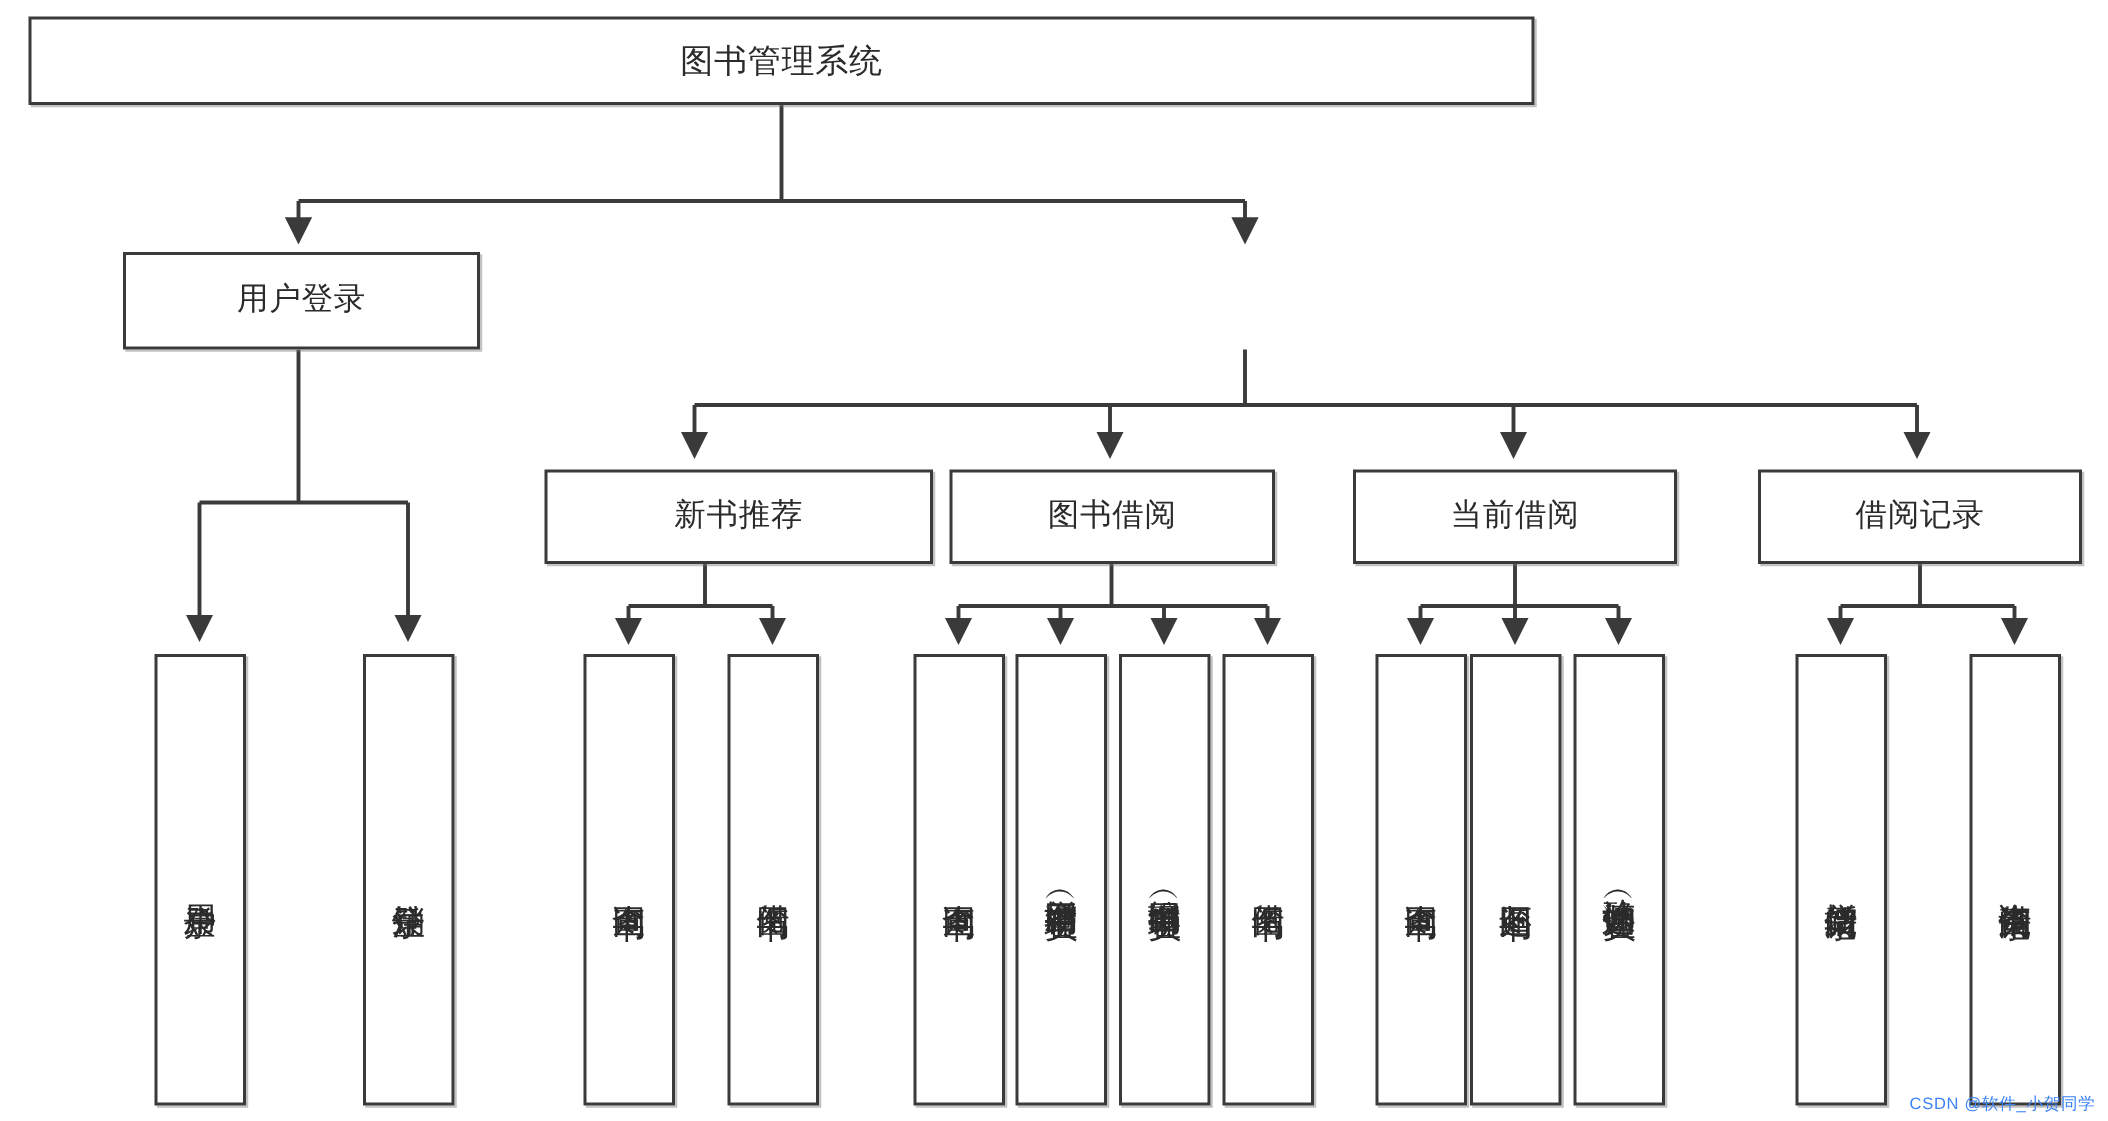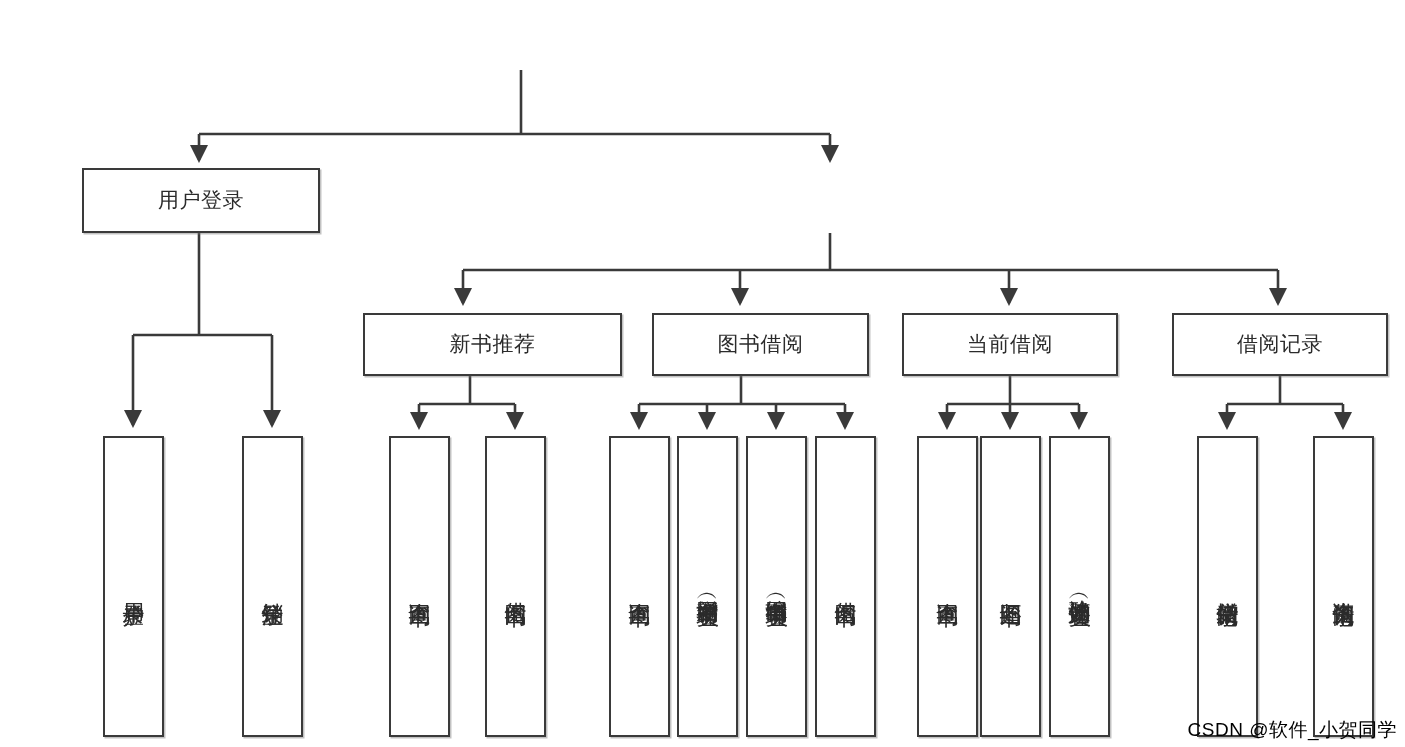--- a/index.html
+++ b/index.html
@@ -55,22 +55,22 @@
     font-size: 22px;
     line-height: 1.08;
     letter-spacing: 1px;
     white-space: normal;
     max-height: 285px;
   }
   .watermark {
     position: absolute;
     right: 8px;
     bottom: 4px;
-    font-size: 19px;
-    color: #000000;
+    font-size: 11px;
+    color: #3b82f6;
     letter-spacing: 0.5px;
     white-space: nowrap;
   }
 </style>
 </head>
 <body>
 
 <div id="canvas">
 
   <svg class="edges" viewBox="0 0 1405 747">
@@ -116,29 +116,32 @@
       <path d="M 1010 404 L 1010 427" marker-end="url(#arrow)"></path>
       <path d="M 1079 404 L 1079 427" marker-end="url(#arrow)"></path>
 
       <path d="M 1280 376 L 1280 404"></path>
       <path d="M 1227 404 L 1343 404"></path>
       <path d="M 1227 404 L 1227 427" marker-end="url(#arrow)"></path>
       <path d="M 1343 404 L 1343 427" marker-end="url(#arrow)"></path>
     </g>
   </svg>
 
+  <div class="node root" style="left:19px; top:11px; width:1004px; height:59px;">
+    <span class="node-label">图书管理系统</span>
+  </div>
 
   <div class="node level2" style="left:82px; top:168px; width:238px; height:65px;">
     <span class="node-label">用户登录</span>
   </div>
 
   <div class="node level3" style="left:363px; top:313px; width:259px; height:63px;">
     <span class="node-label">新书推荐</span>
   </div>
-  <div class="node level3" style="left:633px; top:313px; width:217px; height:63px;margin-left:19px;">
+  <div class="node level3" style="left:633px; top:313px; width:217px; height:63px;">
     <span class="node-label">图书借阅</span>
   </div>
   <div class="node level3" style="left:1172px; top:313px; width:216px; height:63px;">
     <span class="node-label">借阅记录</span>
   </div>
   <div class="node level3" style="left:902px; top:313px; width:216px; height:63px;">
     <span class="node-label">当前借阅</span>
   </div>
 
   <div class="node leaf" style="left:103px; top:436px; width:61px; height:301px;">

